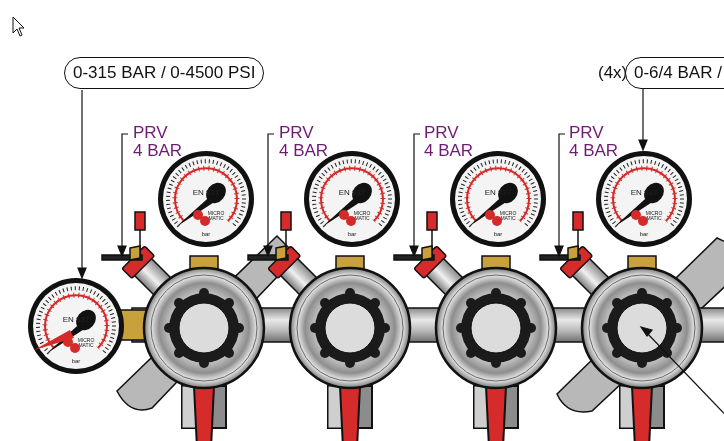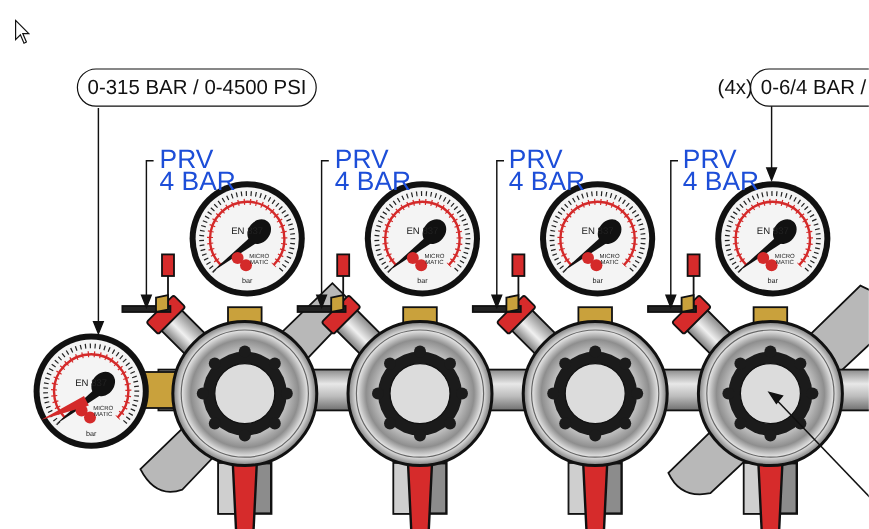--- a/index.html
+++ b/index.html
@@ -1,20 +1,20 @@
 <!DOCTYPE html>
 <html><head>
 <meta charset="utf-8">
 <style>
   html,body{margin:0;padding:0;background:#fff;}
   body{width:724px;height:441px;overflow:hidden;position:relative;font-family:"Liberation Sans",sans-serif;}
   #stage{position:absolute;left:12px;top:0;width:724px;height:323px;margin-top:16px;}
   .callout{position:absolute;height:32px;border:1.3px solid #111;border-radius:16px;background:#fff;
     font-size:17px;line-height:30px;color:#111;padding:0 8px;box-sizing:border-box;white-space:nowrap;}
-  .prv{position:absolute;font-size:22px;line-height:18px;color:#1d4ed8;}
+  .prv{position:absolute;font-size:17px;line-height:18px;color:#701a75;}
   .prefix{position:absolute;font-size:17px;line-height:20px;color:#111;}
   .cursor{position:absolute;left:0;top:0;}
 </style>
 </head>
 <body>
 
 <div id="stage">
   <svg width="724" height="441" viewBox="0 0 724 441" xmlns="http://www.w3.org/2000/svg">
     <defs>
       <radialGradient id="steel" cx="50%" cy="50%" r="50%">

